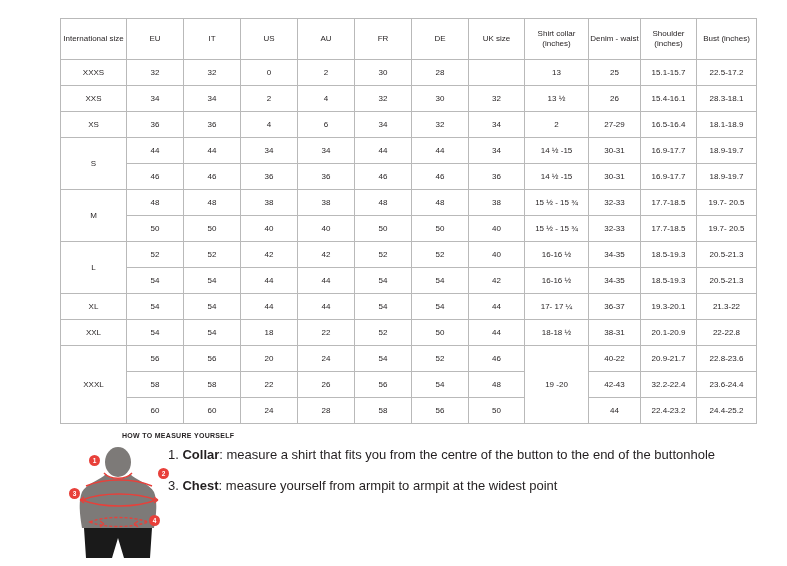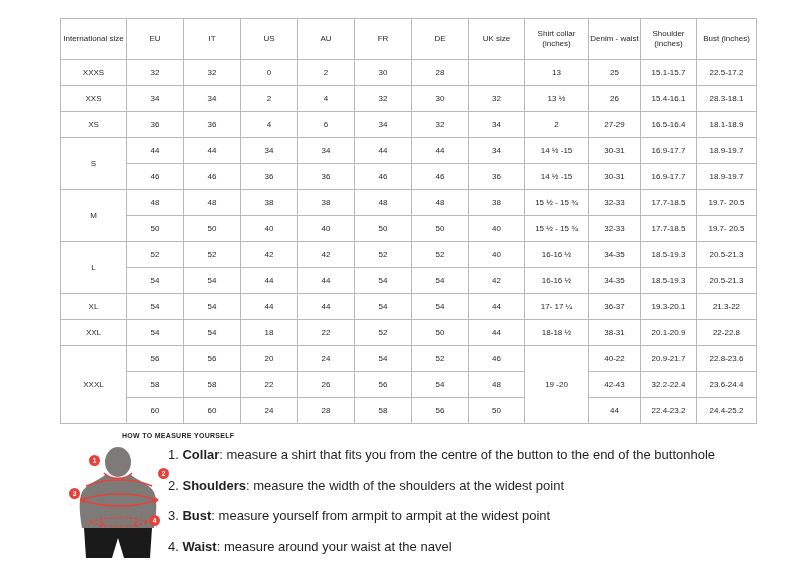--- a/index.html
+++ b/index.html
@@ -332,30 +332,22 @@
   </table>
 
   <div class="howto-title">HOW TO MEASURE YOURSELF</div>
 
   <div class="instructions">
     <div class="line">
       <span>1.</span>
       <b>Collar</b><span>: measure a shirt that fits you from the centre of the button to the end of the buttonhole</span>
     </div>
     <div class="line">
-      <span>2.</span>
-      <b>Shoulders</b><span>: measure the width of the shoulders at the widest point</span>
-    </div>
-    <div class="line">
       <span>3.</span>
-      <b>Bust</b><span>: measure yourself from armpit to armpit at the widest point</span>
-    </div>
-    <div class="line">
-      <span>4.</span>
-      <b>Waist</b><span>: measure around your waist at the navel</span>
+      <b>Chest</b><span>: measure yourself from armpit to armpit at the widest point</span>
     </div>
   </div>
 
   <div class="figure">
     <svg class="fig-svg" width="120" height="126" viewBox="0 0 120 126">
 
       <ellipse cx="58" cy="22" rx="13" ry="15" fill="#7d7a78"></ellipse>
 
       <path d="M46 34 C40 40 26 44 22 52 C18 62 20 76 22 88 L94 88 C96 76 98 62 94 52 C90 44 76 40 70 34 C66 40 50 40 46 34 Z" fill="#7d7a78"></path>
 

